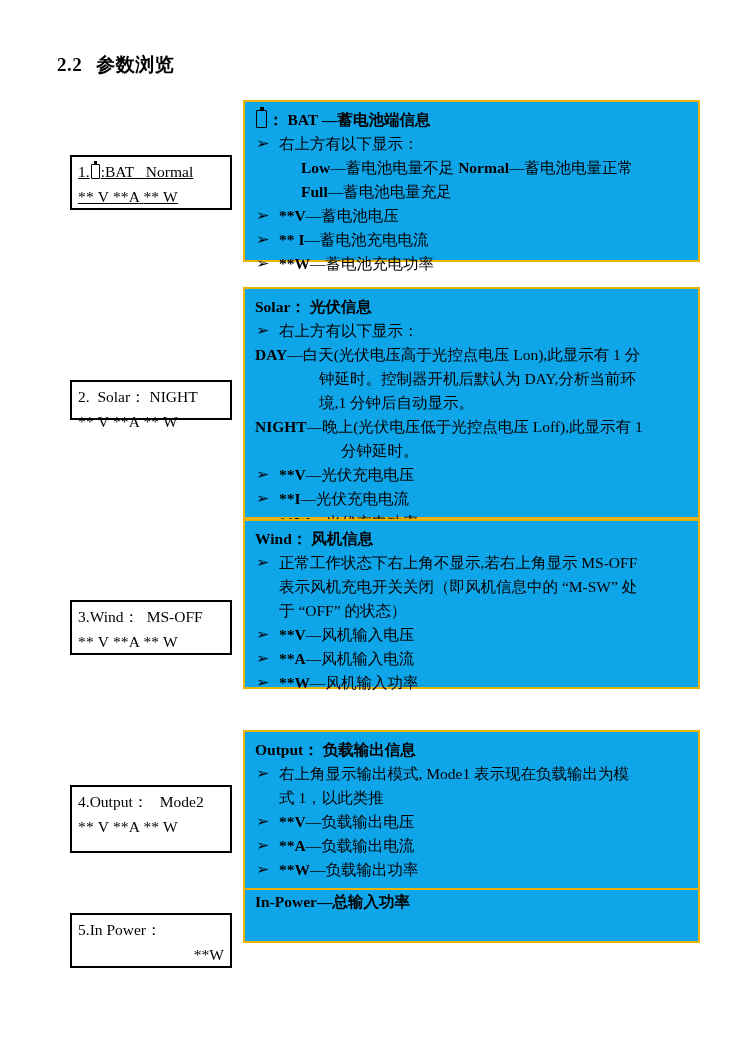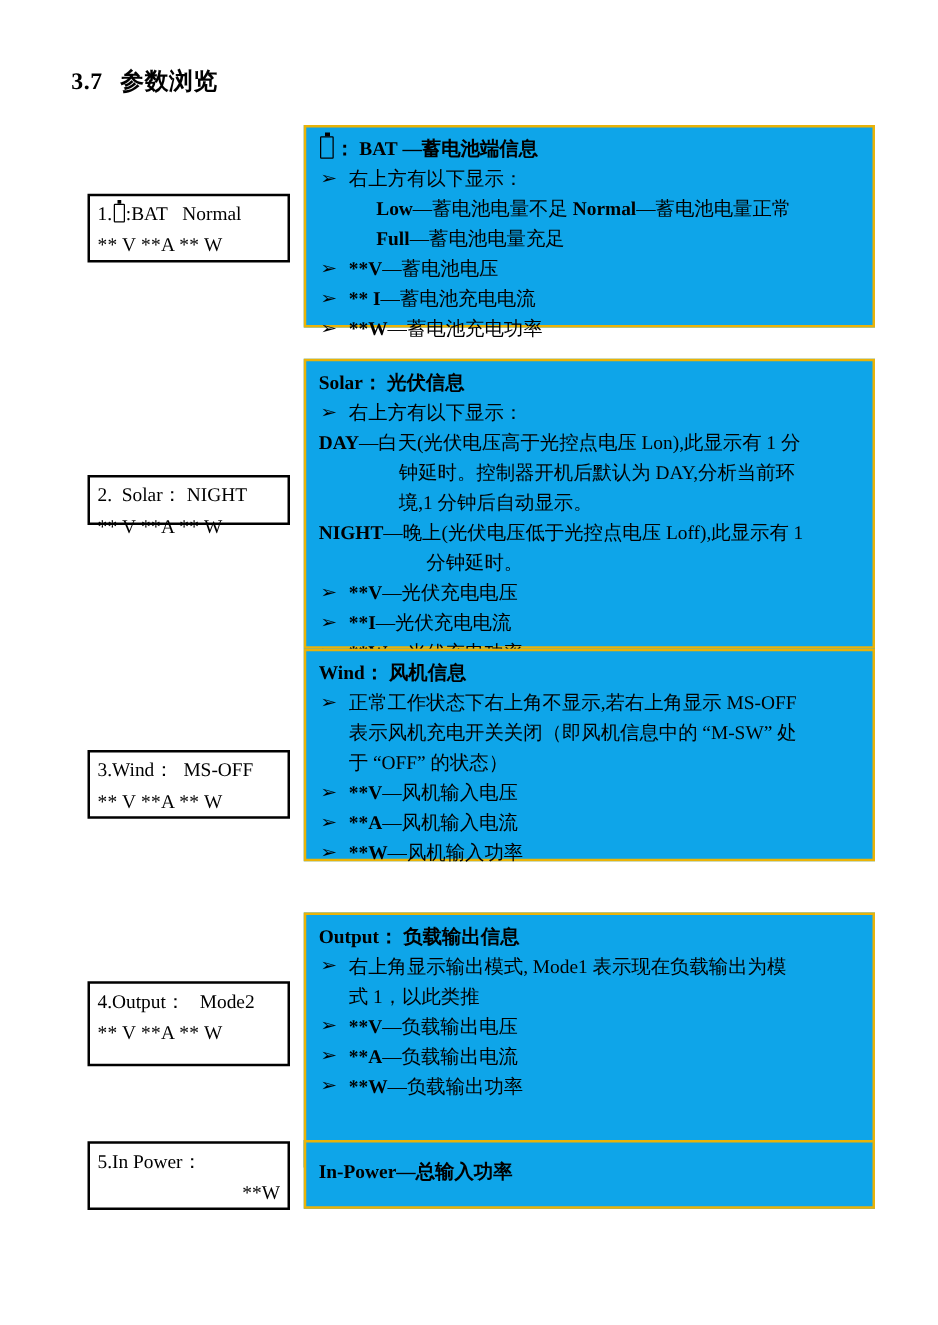--- a/index.html
+++ b/index.html
@@ -46,21 +46,21 @@
   }
   .lcd .lcd-line.row2 {
     letter-spacing: 0.2px;
   }
   .lcd-spread {
     display: flex;
     justify-content: space-between;
   }
   .lcd-right { text-align: right; display: block; }
 
-  #lcd-bat    { top: 155px; height: 55px; }
+  #lcd-bat    { top: 155px; height: 55px; text-decoration: underline; }
   #lcd-solar  { top: 380px; height: 40px; }
   #lcd-wind   { top: 600px; height: 55px; }
   #lcd-output { top: 785px; height: 68px; }
   #lcd-inpwr  { top: 913px; height: 55px; }
 
   
   .bat-icon {
     display: inline-block;
     position: relative;
     width: 9px;
@@ -101,21 +101,21 @@
     box-sizing: border-box;
     background: #0ea5e9;
     padding: 6px 8px 6px 10px;
     font-size: 15.5px;
     line-height: 24px;
   }
   #desc-bat    { top: 100px;  height: 162px; }
   #desc-solar  { top: 287px;  height: 232px; }
   #desc-wind   { top: 519px;  height: 170px; }
   #desc-output { top: 730px;  height: 204px; }
-  #desc-inpwr  { top: 912px;  height: 55px;  padding-top: 12px; }
+  #desc-inpwr  { top: 888px;  height: 55px;  padding-top: 0; }
 
   .desc .head {
     font-weight: bold;
     white-space: nowrap;
   }
   .desc .head .cn { font-weight: bold; }
 
   .bullet-row {
     display: flex;
     align-items: flex-start;
@@ -157,21 +157,21 @@
 
   .desc-simple {
     font-weight: bold;
     font-size: 15.5px;
   }
 </style>
 </head>
 <body>
 
 <div class="page-title">
-  <span class="num">3.7</span><span>参数浏览</span>
+  <span class="num">2.2</span><span>参数浏览</span>
 </div>
 
 <div class="lcd" id="lcd-bat">
   <span class="lcd-line">
     <span>1.</span><span class="bat-icon"></span><span>:BAT</span>&nbsp;&nbsp;&nbsp;<span>Normal</span>
   </span>
   <span class="lcd-line row2 lcd-spread">
     <span>** V</span>
     <span>**A</span>
     <span>** W</span>

